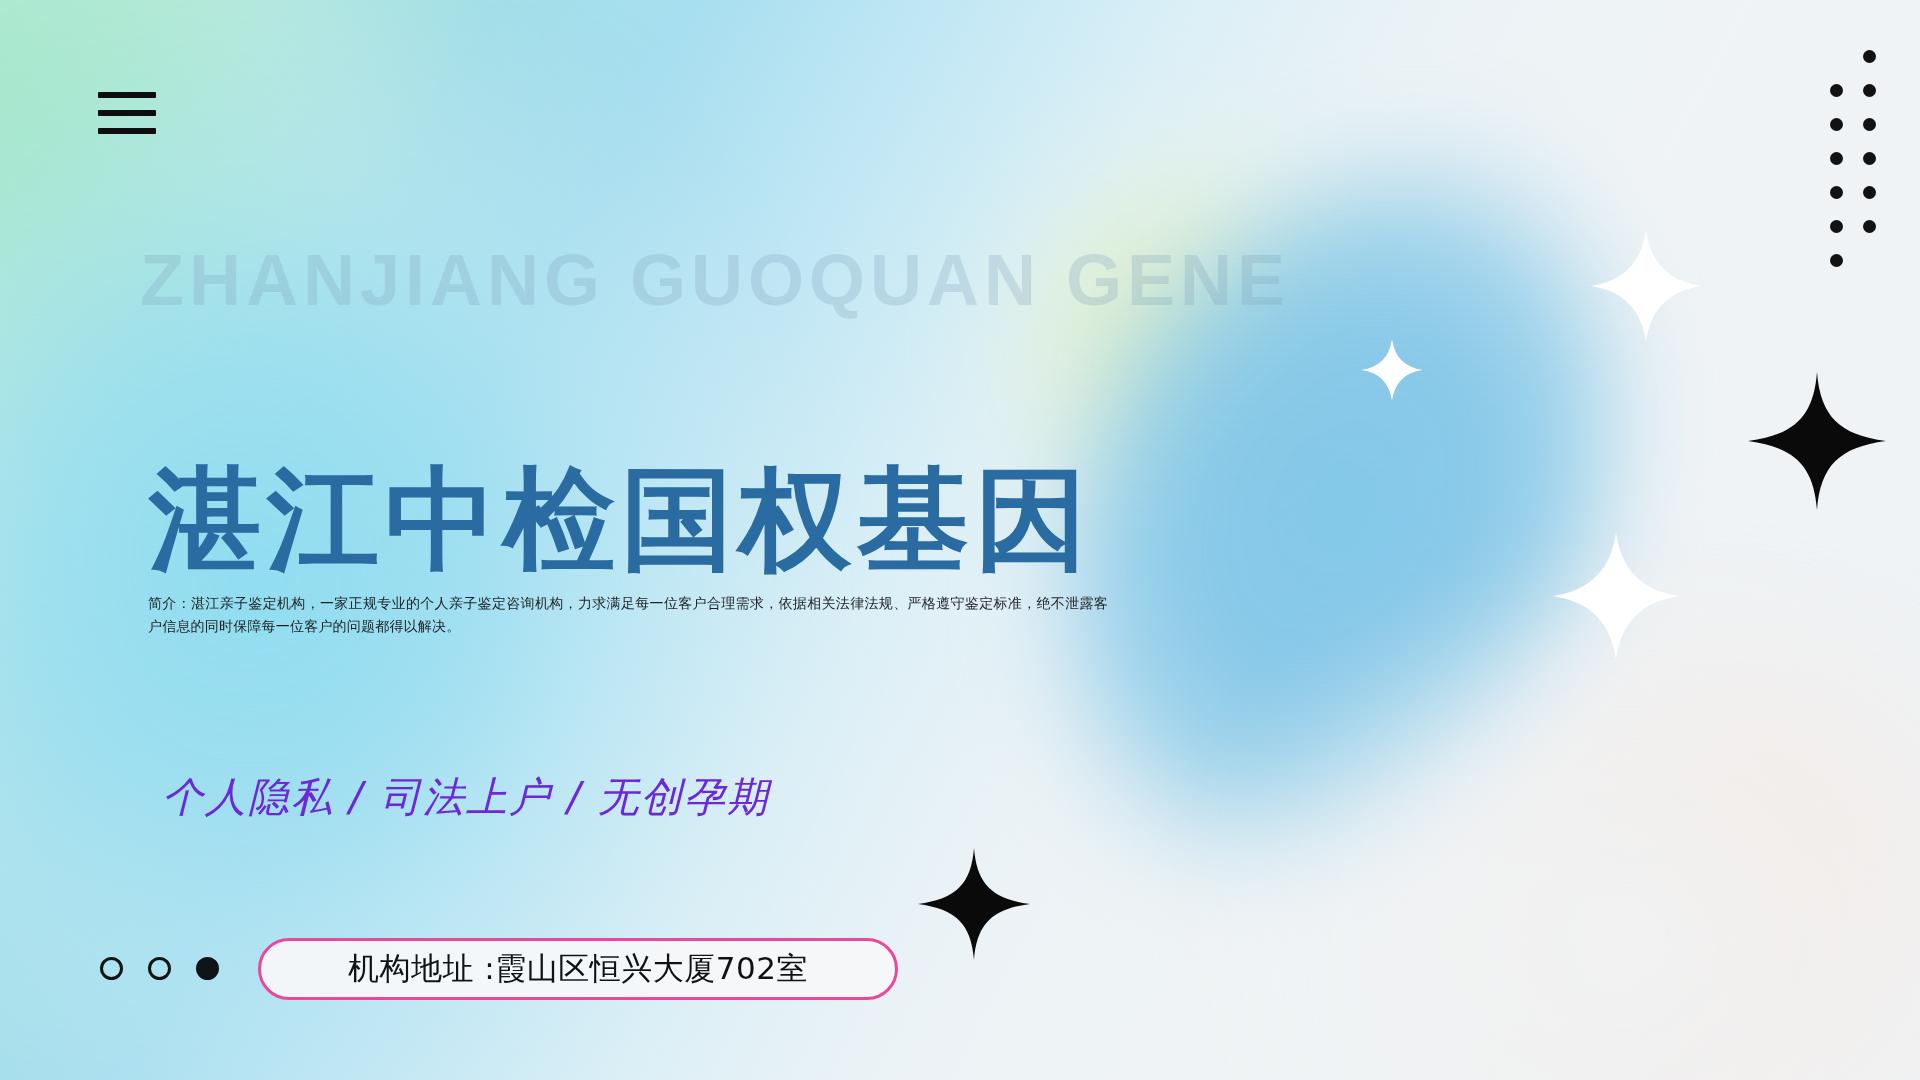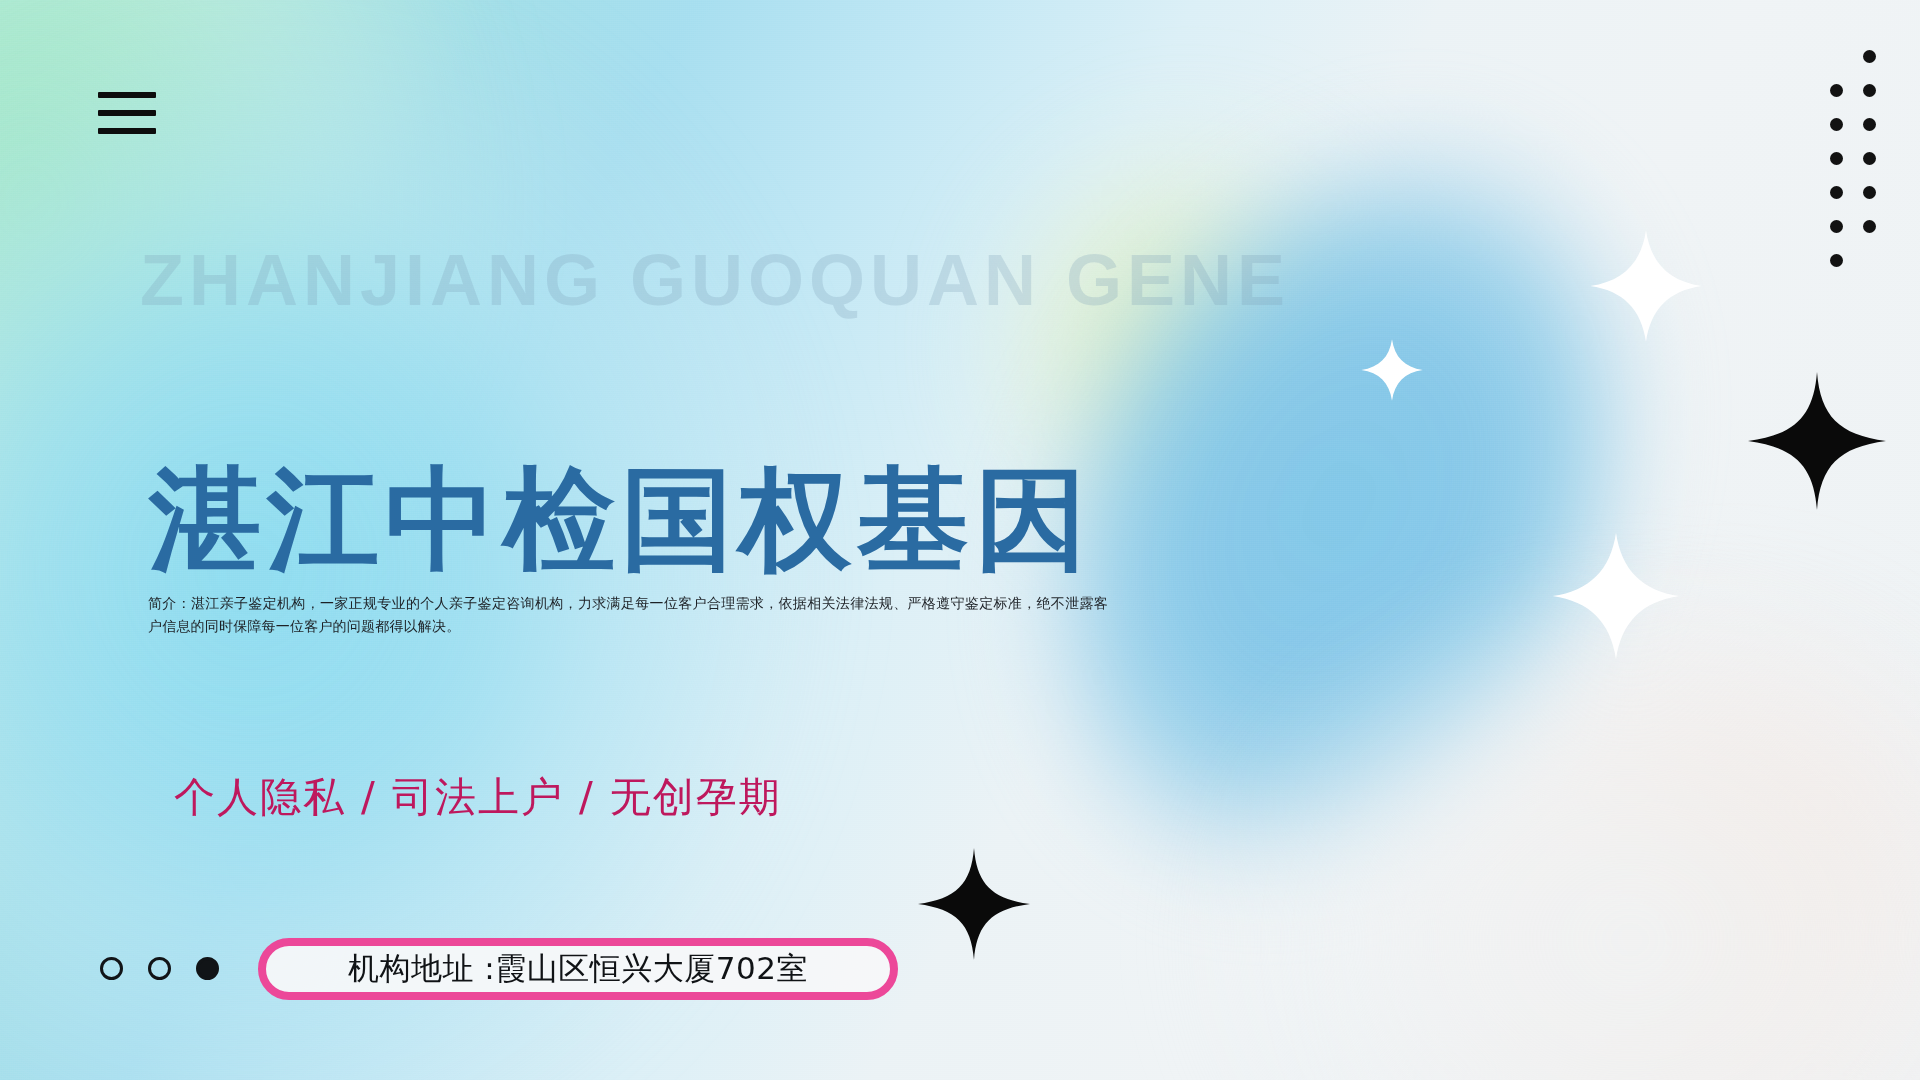--- a/index.html
+++ b/index.html
@@ -214,28 +214,29 @@
     font-size: 14px;
     line-height: 1.62;
     color: #1d2126;
     letter-spacing: 0.2px;
     text-align: justify;
     font-family: "DejaVu Sans", "Liberation Sans", sans-serif;
   }
 
   .services {
     position: absolute;
-    left: 174px;
+    left: 162px;
     top: 770px;
     font-size: 41px;
     font-weight: 500;
     letter-spacing: 2px;
-    color: #be185d;
+    color: #6d28d9;
     white-space: nowrap;
     font-family: "DejaVu Sans", "Liberation Sans", sans-serif;
+    font-style: italic;
   }
 
   .pager {
     position: absolute;
     left: 100px;
     top: 957px;
     display: flex;
     align-items: center;
     gap: 25px;
   }
@@ -251,21 +252,21 @@
   .pager .pg.active {
     background: #111417;
   }
 
   .address-pill {
     position: absolute;
     left: 258px;
     top: 938px;
     width: 640px;
     height: 62px;
-    border: 8px solid #ec4899;
+    border: 3px solid #ec4899;
     border-radius: 34px;
     background: rgba(246, 248, 249, 0.93);
     display: flex;
     align-items: center;
     justify-content: center;
     cursor: pointer;
     box-sizing: border-box;
   }
   .address-pill .addr-text {
     font-size: 31px;

